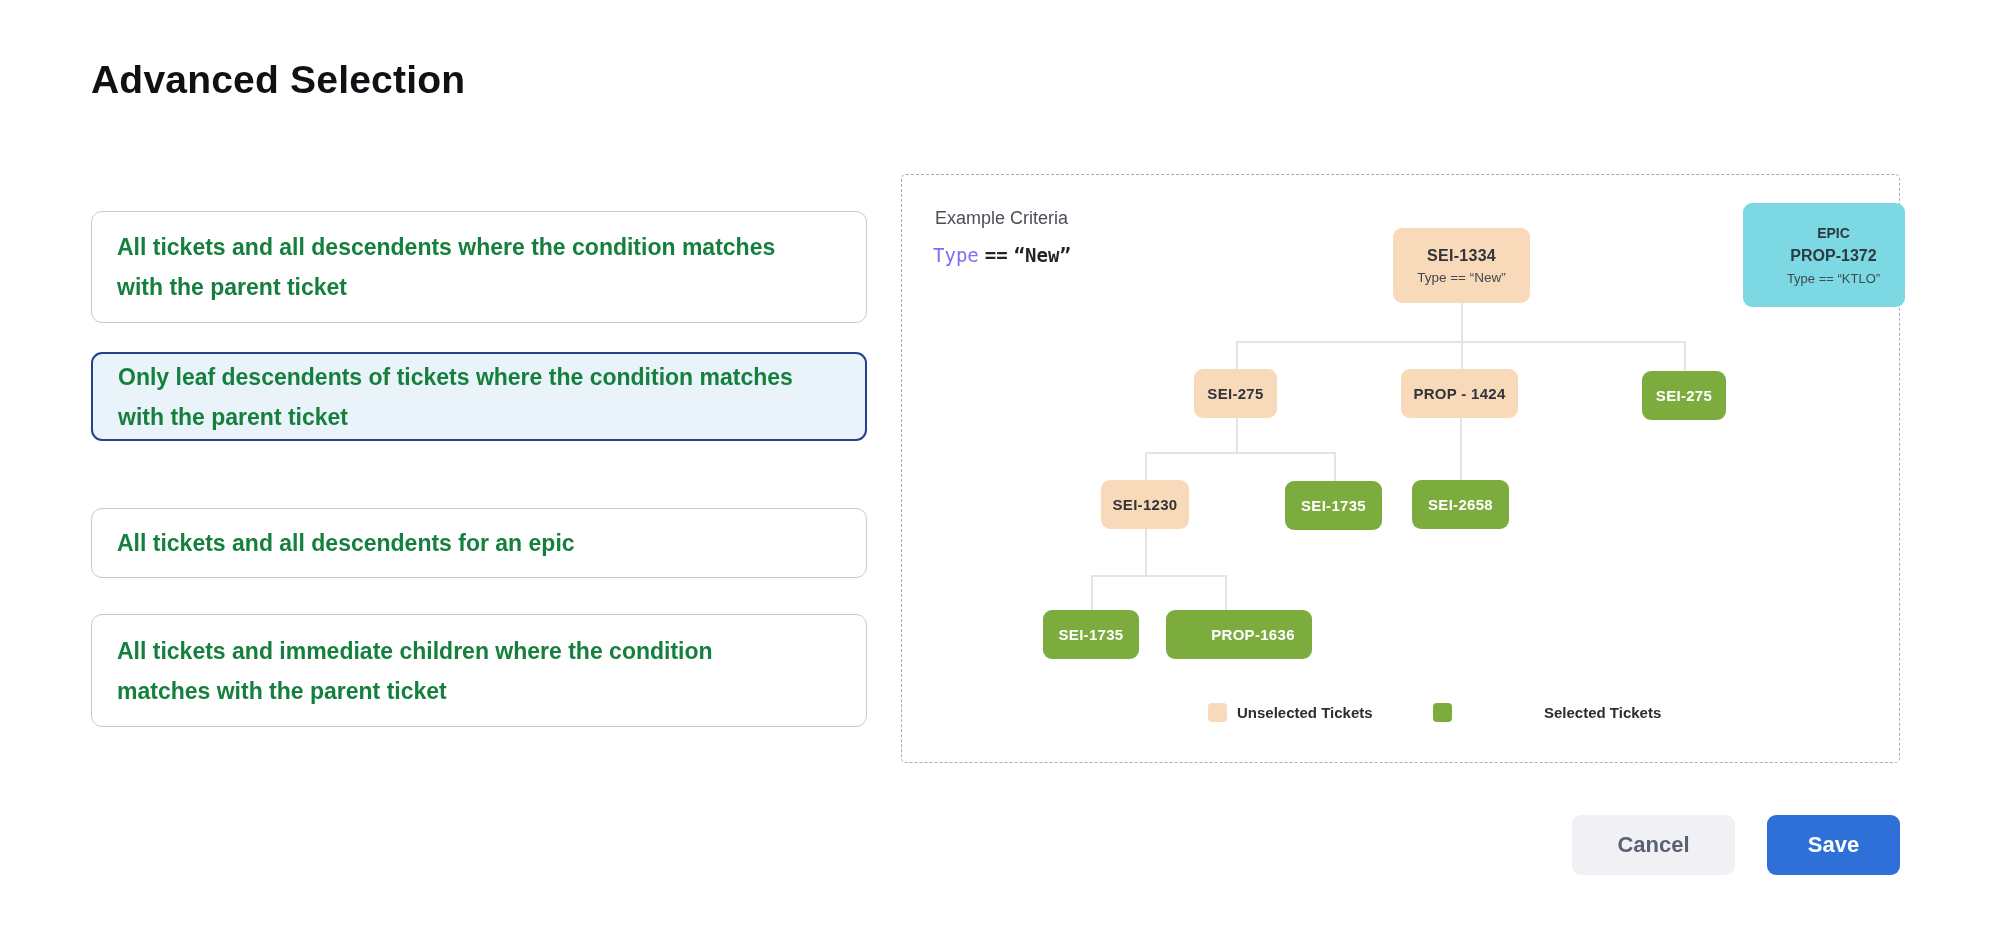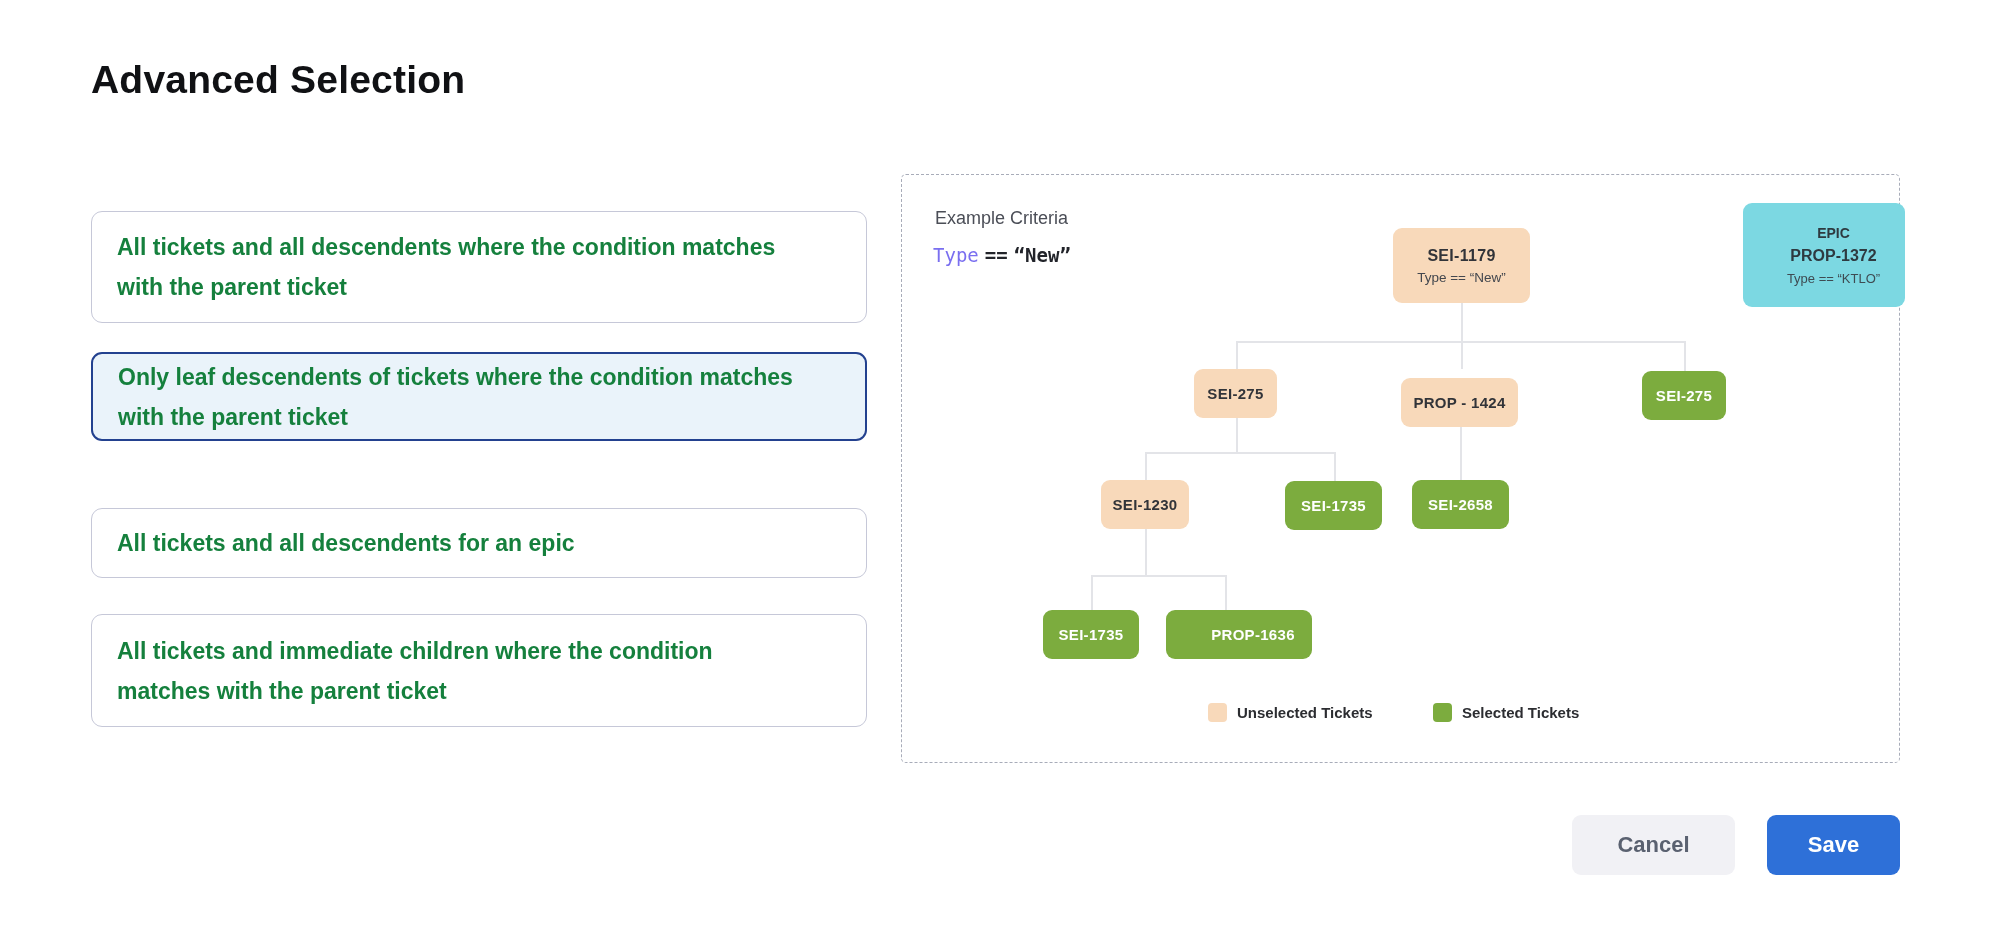--- a/index.html
+++ b/index.html
@@ -110,28 +110,28 @@
   <div class="conn conn-h" style="left:1145px;top:452px;width:189px;"></div>
   <div class="conn conn-v" style="left:1145px;top:452px;height:28px;"></div>
   <div class="conn conn-v" style="left:1334px;top:452px;height:29px;"></div>
   <div class="conn conn-v" style="left:1460px;top:418px;height:62px;"></div>
   <div class="conn conn-v" style="left:1145px;top:528px;height:47px;"></div>
   <div class="conn conn-h" style="left:1091px;top:575px;width:134px;"></div>
   <div class="conn conn-v" style="left:1091px;top:575px;height:35px;"></div>
   <div class="conn conn-v" style="left:1225px;top:575px;height:35px;"></div>
 
   <div class="node node-root unselected">
-    <div class="node-id">SEI-1179</div>
+    <div class="node-id">SEI-1334</div>
     <div class="node-criteria">Type == “New”</div>
   </div>
 
   <div class="node unselected" style="left:1194px;top:369px;width:83px;height:49px;">
     <div class="node-id">SEI-275</div>
   </div>
-  <div class="node unselected" style="left:1401px;top:369px;width:117px;height:49px;margin-top:9px;">
+  <div class="node unselected" style="left:1401px;top:369px;width:117px;height:49px;">
     <div class="node-id">PROP - 1424</div>
   </div>
   <div class="node selected-node" style="left:1642px;top:371px;width:84px;height:49px;">
     <div class="node-id">SEI-275</div>
   </div>
 
   <div class="node unselected" style="left:1101px;top:480px;width:88px;height:49px;">
     <div class="node-id">SEI-1230</div>
   </div>
   <div class="node selected-node" style="left:1285px;top:481px;width:97px;height:49px;">
@@ -144,18 +144,18 @@
   <div class="node selected-node" style="left:1043px;top:610px;width:96px;height:49px;">
     <div class="node-id">SEI-1735</div>
   </div>
   <div class="node selected-node" style="left:1166px;top:610px;width:118px;height:49px;padding-left:28px;">
     <div class="node-id">PROP-1636</div>
   </div>
 
   <div class="legend-swatch" style="left:1208px;background:#f8d9ba;"></div>
   <div class="legend-label" style="left:1237px;">Unselected Tickets</div>
   <div class="legend-swatch" style="left:1433px;background:#7cac3e;"></div>
-  <div class="legend-label" style="left:1462px;">Selected Tickets</div>
+  <div class="legend-label" style="left:1544px;">Selected Tickets</div>
 
   <button class="btn btn-save">Save</button>
   <button class="btn btn-cancel">Cancel</button>
 
 </div>
 
 </body></html>

